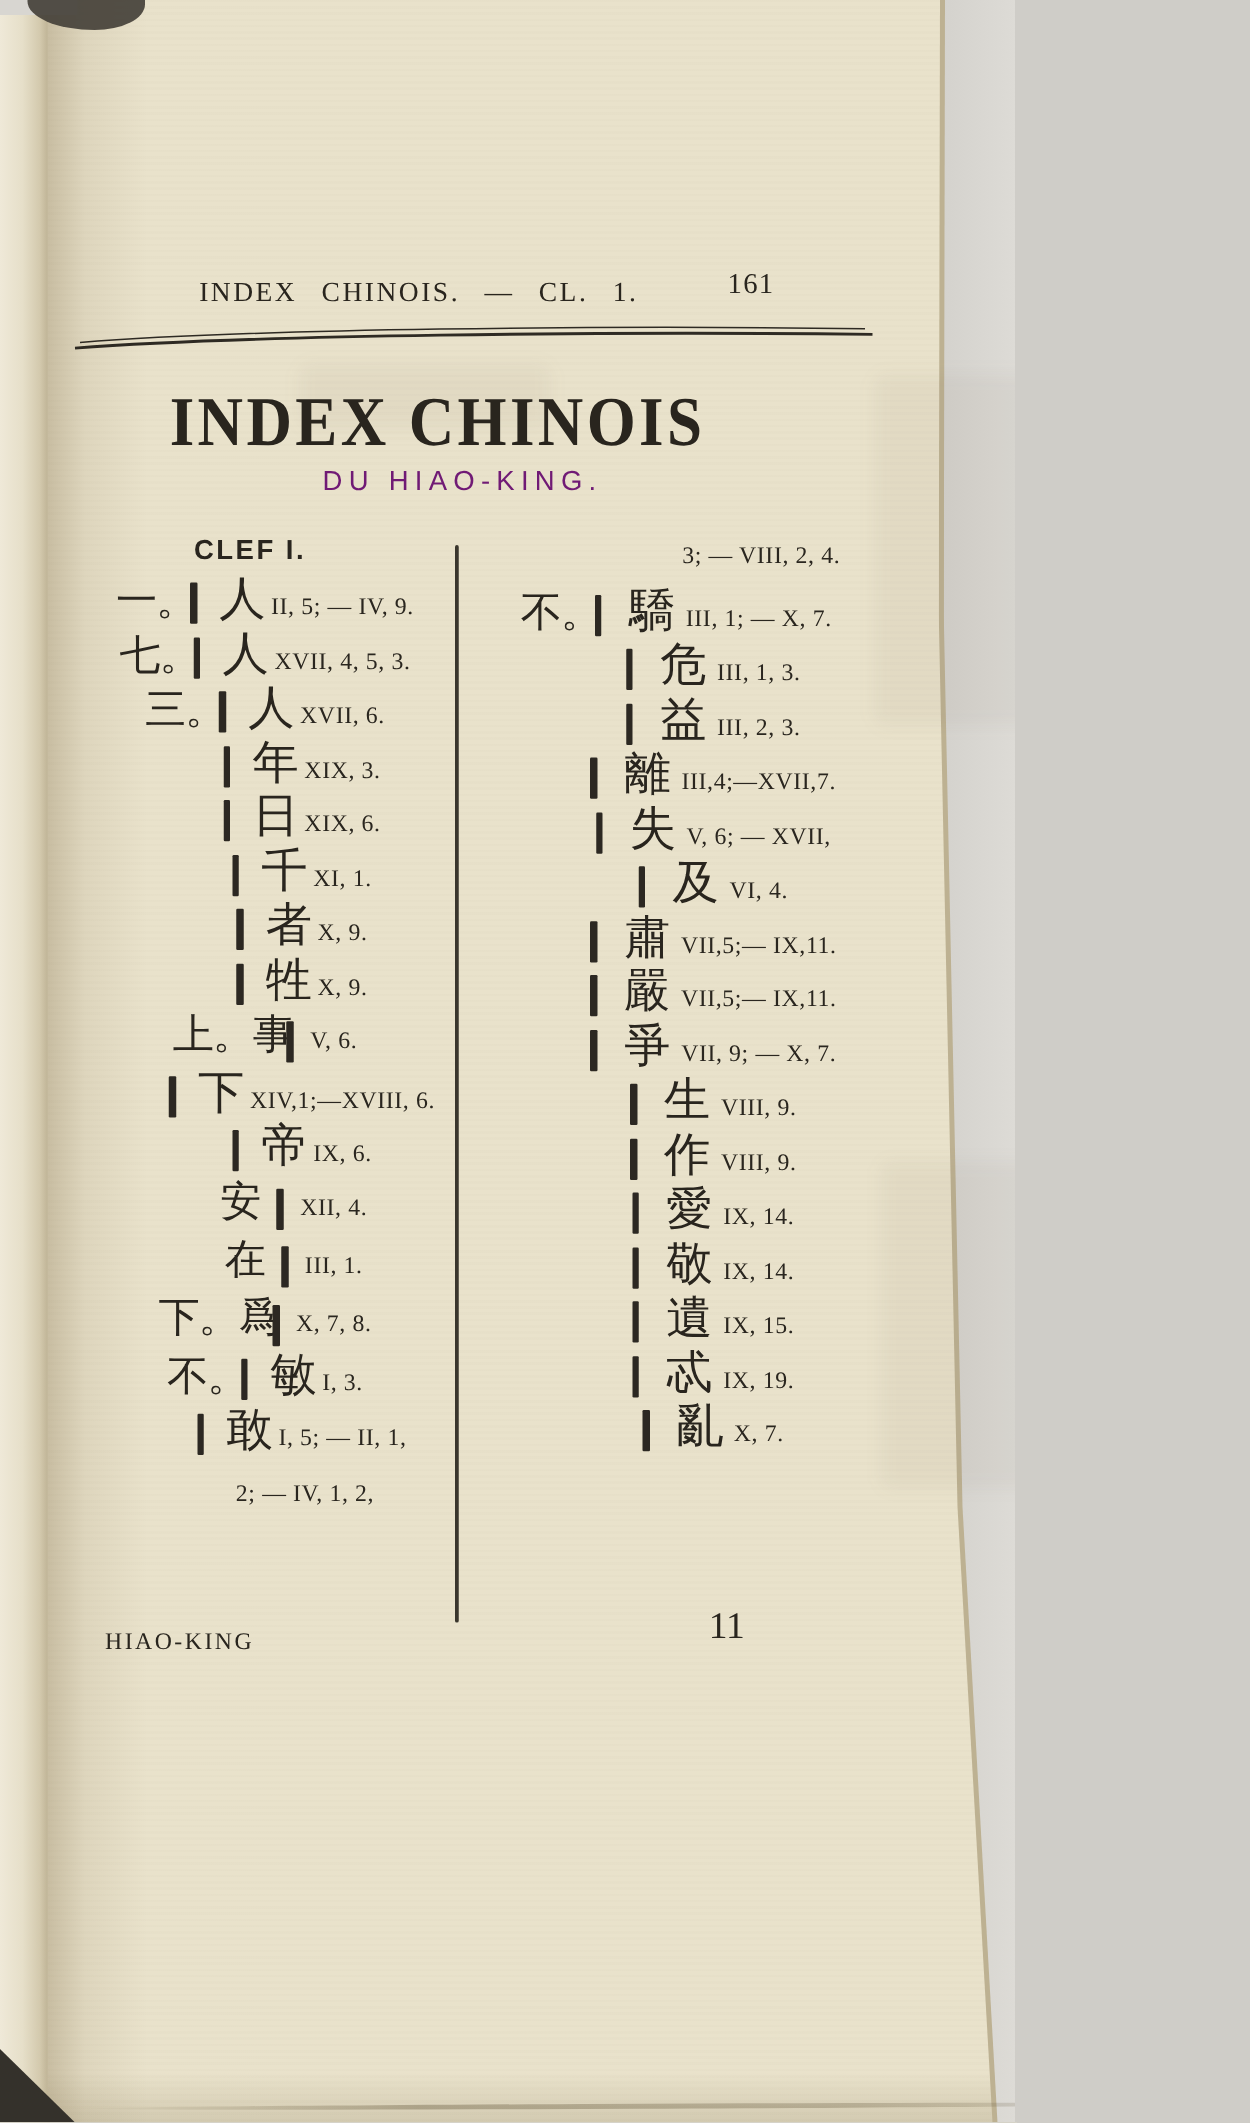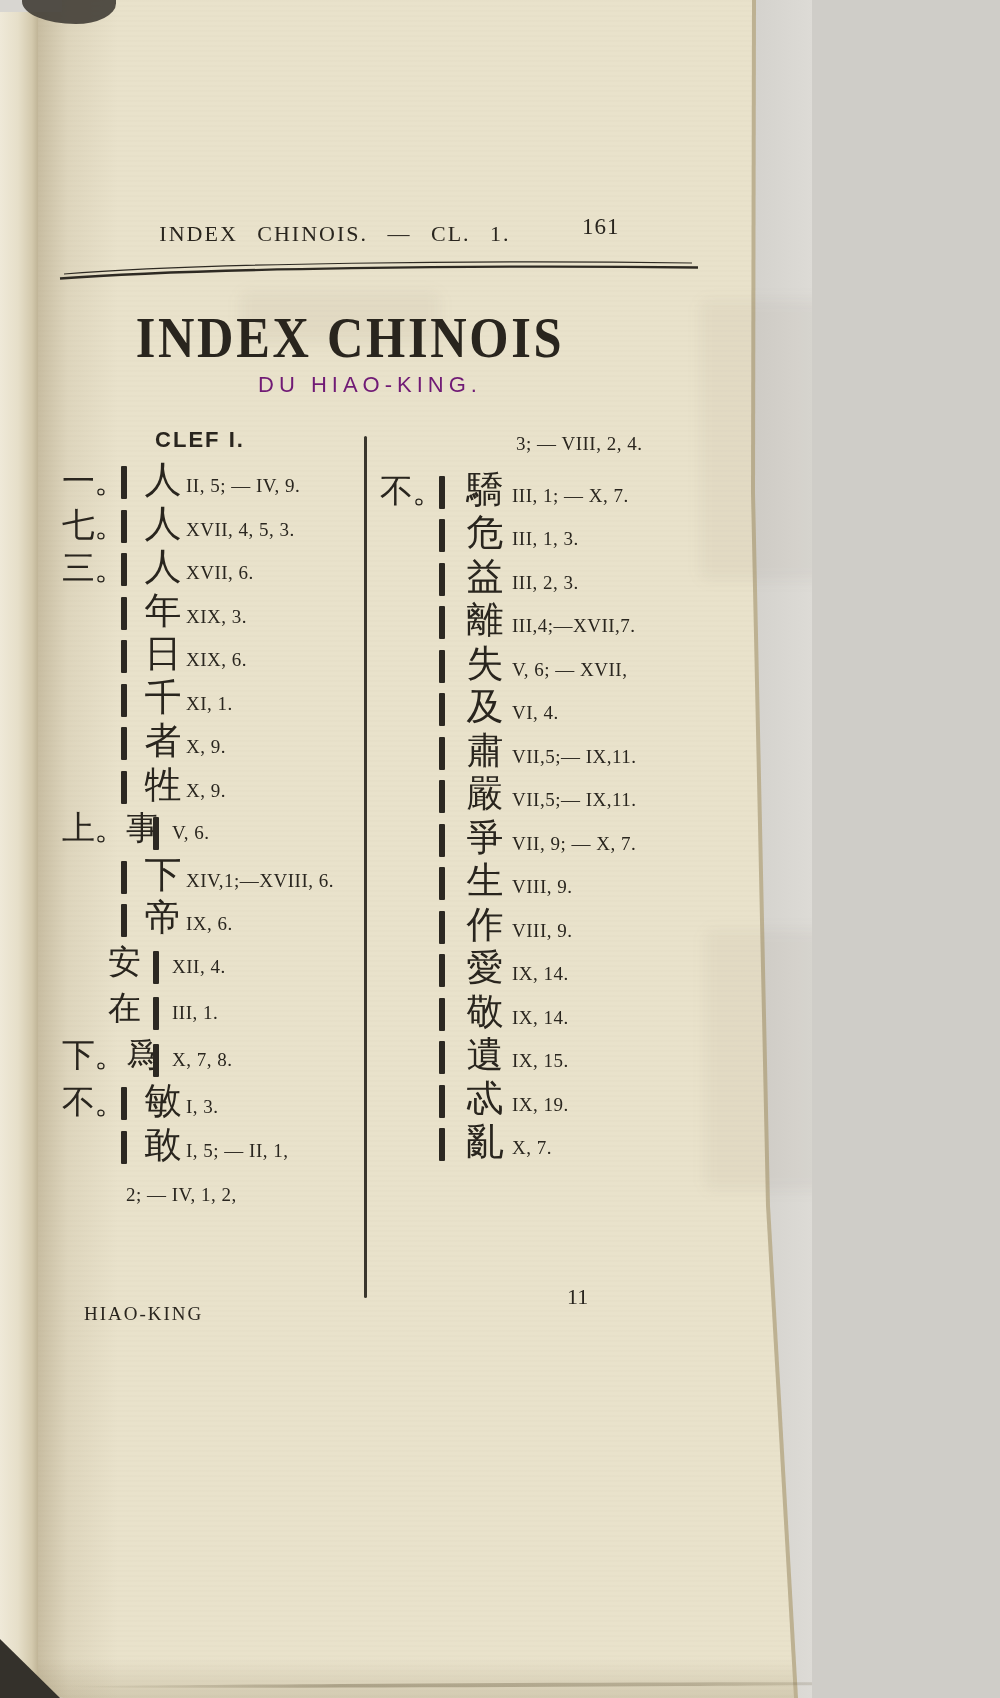--- a/index.html
+++ b/index.html
@@ -40,40 +40,40 @@
   .page-number{position:absolute;left:582px;top:214px;font-size:23px;letter-spacing:1px;}
   svg.rule{position:absolute;left:58px;top:256px;}
   .title{position:absolute;left:50px;top:306px;width:600px;margin:0;text-align:center;
     font-size:56px;font-weight:700;letter-spacing:3px;white-space:nowrap;
     transform:scaleX(.9);transform-origin:50% 50%;}
   .subtitle{position:absolute;left:170px;top:372px;width:400px;text-align:center;
     font-family:"Liberation Sans",sans-serif;font-size:22px;letter-spacing:5px;color:#701a75;}
   .clef{position:absolute;left:120px;top:427px;width:160px;text-align:center;
     font-family:"Liberation Sans",sans-serif;font-weight:700;font-size:22px;letter-spacing:2px;}
 
-  .col{position:absolute;display:flex;flex-direction:column;}
+  .col{position:absolute;display:flex;flex-direction:column;align-items:center;}
   .col-left{left:62px;top:461px;width:300px;}
   .col-right{left:380px;top:418px;width:322px;}
   .row{height:43.5px;display:flex;align-items:baseline;}
   .row.no-char{padding-top:3px;}
   .row.cont-row{padding-top:9px;}
   .lead{width:46px;text-align:right;font-family:serif;font-size:33px;line-height:1;letter-spacing:-1px;white-space:nowrap;}
   .lead.wide{width:78px;}
   .bar-slot{width:32px;align-self:center;display:flex;justify-content:center;}
   .bar{display:block;width:5.5px;height:33px;background:#2c2822;border-radius:1px;}
   .cjk{width:46px;text-align:center;font-family:serif;font-size:37px;line-height:1;}
   .col-right .cjk{width:54px;}
   .refs{flex:1;font-size:27px;line-height:1.1;font-variant-caps:all-small-caps;
     letter-spacing:.5px;white-space:nowrap;color:#2a261f;}
   .refs.cont{flex:none;margin-left:64px;}
   .col-right .refs.cont{margin-left:136px;}
   .divider{position:absolute;left:364px;top:436px;width:2.5px;height:862px;background:#3a362d;border-radius:2px;}
 
   .sig{position:absolute;left:84px;top:1303px;font-size:19px;letter-spacing:2px;}
-  .sheet{position:absolute;left:567px;top:1284px;font-size:22px;}
+  .sheet{position:absolute;left:567px;top:1284px;font-size:30px;}
 </style>
 </head>
 <body>
 
 <div class="scene">
 
   <div class="facing-page"></div>
   <div class="page"></div>
   <div class="edge-shade"></div>
   <div class="backdrop-right"></div>

